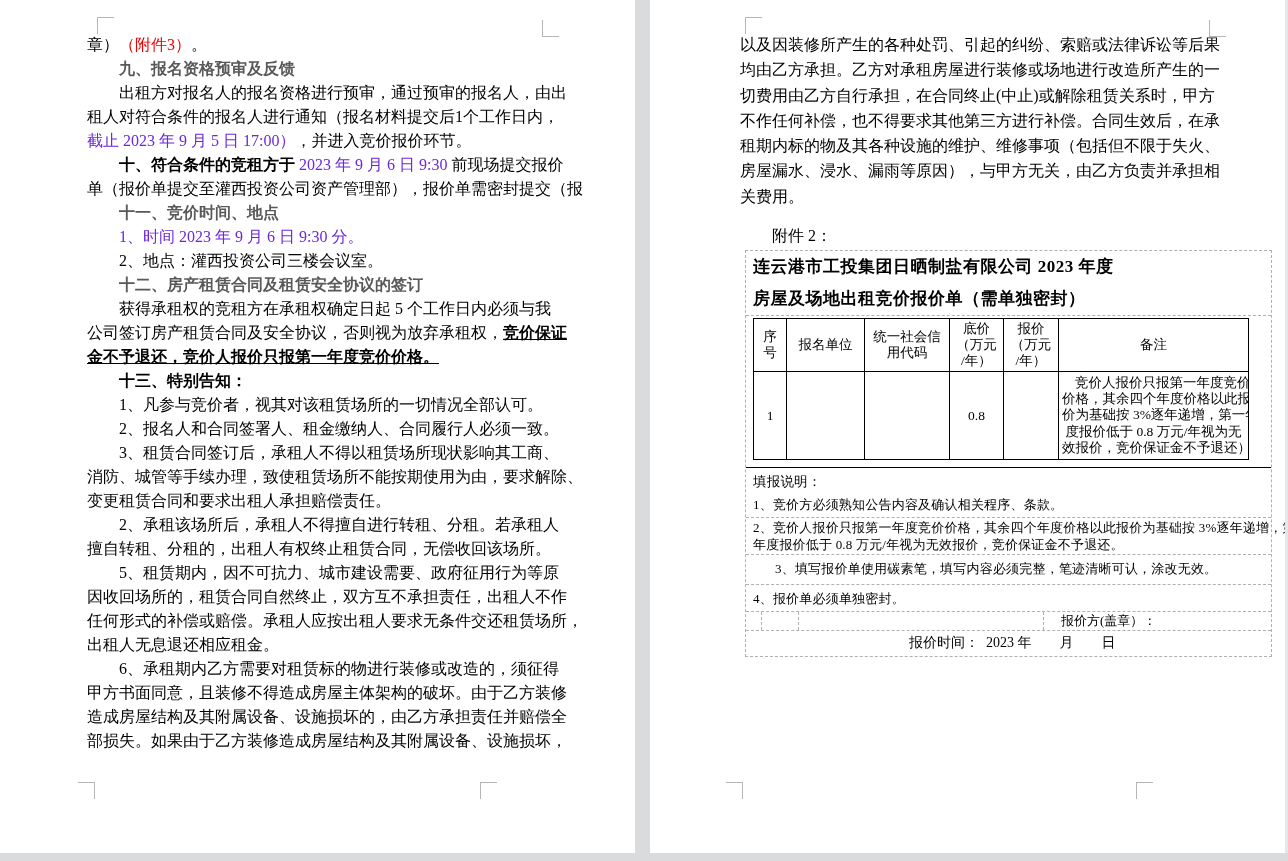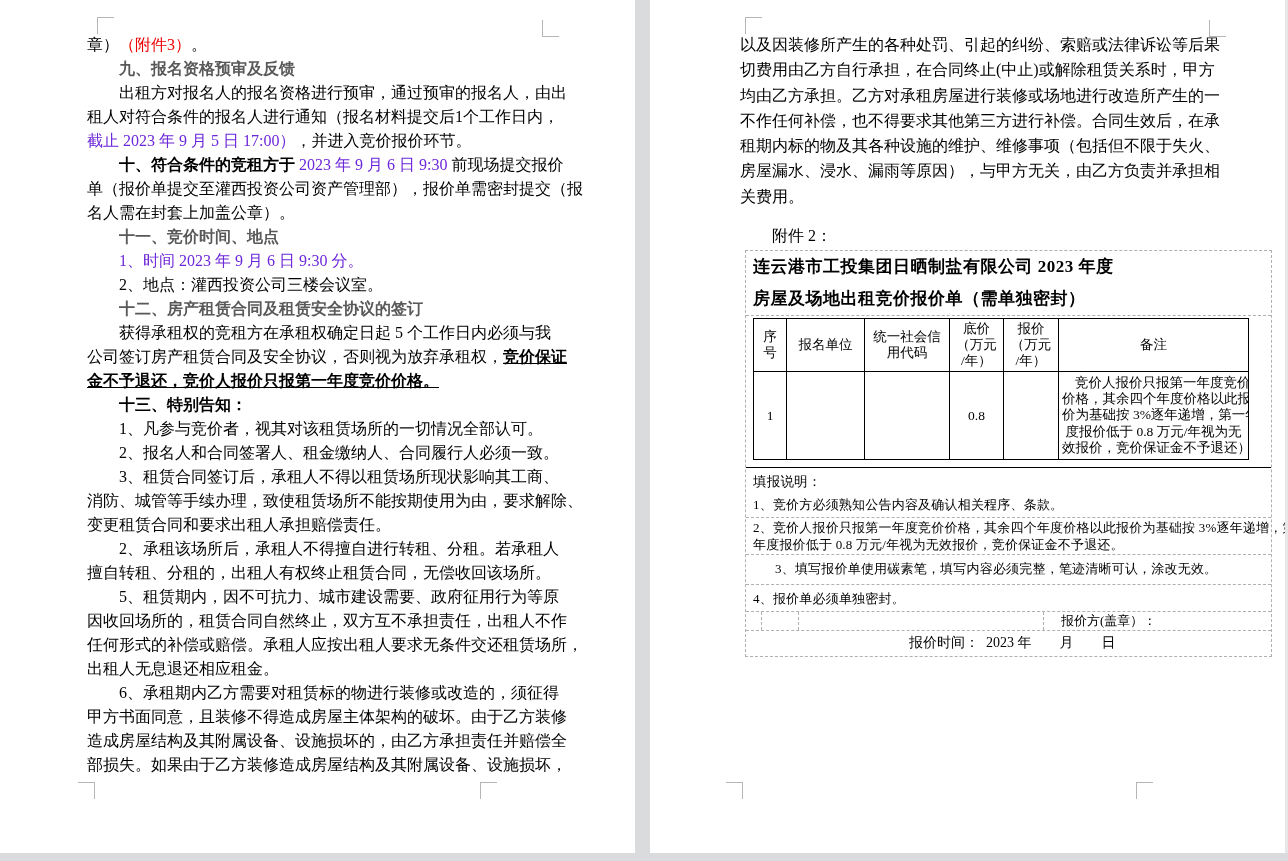--- a/index.html
+++ b/index.html
@@ -89,21 +89,20 @@
   <div class="cm bl" style="left:76px;top:782px;"></div>
   <div class="cm br" style="left:478px;top:782px;"></div>
   <div class="textcol" id="leftCol">
       <div class="line"><span class="s-n">章）</span><span class="s-r">（附件3）</span><span class="s-n">。</span></div>
       <div class="line ind"><span class="s-h">九、报名资格预审及反馈</span></div>
       <div class="line ind"><span class="s-n">出租方对报名人的报名资格进行预审，通过预审的报名人，由出</span></div>
       <div class="line"><span class="s-n">租人对符合条件的报名人进行通知（报名材料提交后1个工作日内，</span></div>
       <div class="line"><span class="s-u">截止 2023 年 9 月 5 日 17:00）</span><span class="s-n">，并进入竞价报价环节。</span></div>
       <div class="line ind"><span class="s-b">十、符合条件的竞租方于</span><span class="s-u"> 2023 年 9 月 6 日 9:30 </span><span class="s-n">前现场提交报价</span></div>
       <div class="line"><span class="s-n">单（报价单提交至灌西投资公司资产管理部），报价单需密封提交（报</span></div>
-      <div class="line"><span class="s-n">名人需在封套上加盖公章）。</span></div>
       <div class="line ind"><span class="s-h">十一、竞价时间、地点</span></div>
       <div class="line ind"><span class="s-u">1、时间 2023 年 9 月 6 日 9:30 分。</span></div>
       <div class="line ind"><span class="s-n">2、地点：灌西投资公司三楼会议室。</span></div>
       <div class="line ind"><span class="s-h">十二、房产租赁合同及租赁安全协议的签订</span></div>
       <div class="line ind"><span class="s-n">获得承租权的竞租方在承租权确定日起 5 个工作日内必须与我</span></div>
       <div class="line"><span class="s-n">公司签订房产租赁合同及安全协议，否则视为放弃承租权，</span><span class="s-bu">竞价保证</span></div>
       <div class="line"><span class="s-bu">金不予退还，竞价人报价只报第一年度竞价价格。</span></div>
       <div class="line ind"><span class="s-b">十三、特别告知：</span></div>
       <div class="line ind"><span class="s-n">1、凡参与竞价者，视其对该租赁场所的一切情况全部认可。</span></div>
       <div class="line ind"><span class="s-n">2、报名人和合同签署人、租金缴纳人、合同履行人必须一致。</span></div>
@@ -126,22 +125,22 @@
 <div class="gap-strip"></div>
 
 <div class="page" id="pageR">
   <div class="cm tl" style="left:95px;top:17px;"></div>
   <div class="cm tr" style="left:559px;top:20px;"></div>
   <div class="cm bl" style="left:76px;top:782px;"></div>
   <div class="cm br" style="left:486px;top:782px;"></div>
 
   <div class="textcol" id="rightCol">
       <div class="line"><span class="s-n">以及因装修所产生的各种处罚、引起的纠纷、索赔或法律诉讼等后果</span></div>
+      <div class="line"><span class="s-n">均由乙方承担。乙方对承租房屋进行装修或场地进行改造所产生的一</span></div>
       <div class="line"><span class="s-n">切费用由乙方自行承担，在合同终止(中止)或解除租赁关系时，甲方</span></div>
-      <div class="line"><span class="s-n">均由乙方承担。乙方对承租房屋进行装修或场地进行改造所产生的一</span></div>
       <div class="line"><span class="s-n">不作任何补偿，也不得要求其他第三方进行补偿。合同生效后，在承</span></div>
       <div class="line"><span class="s-n">租期内标的物及其各种设施的维护、维修事项（包括但不限于失火、</span></div>
       <div class="line"><span class="s-n">房屋漏水、浸水、漏雨等原因），与甲方无关，由乙方负责并承担相</span></div>
       <div class="line"><span class="s-n">关费用。</span></div>
     </div>
 
   <div class="attach-label">附件 2：</div>
 
   <div class="attach-box">
     <div class="a-title" id="aTitle1">连云港市工投集团日晒制盐有限公司 2023 年度</div>

